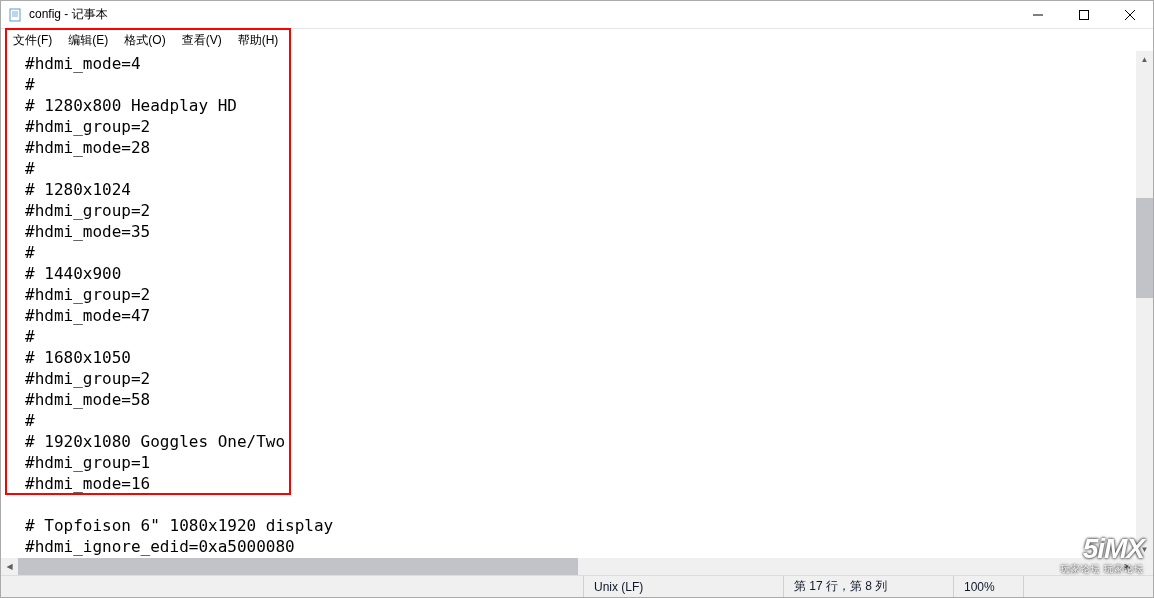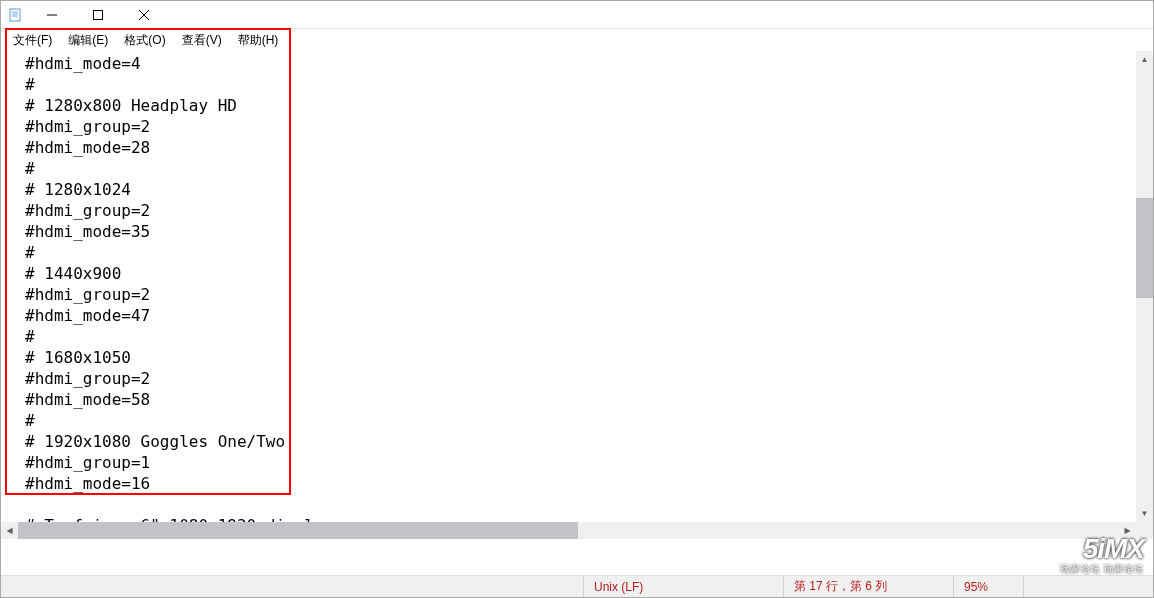--- a/index.html
+++ b/index.html
@@ -161,22 +161,21 @@
       width: 17px;
       height: 17px;
       background: #f0f0f0;
     }
     .statusbar {
       height: 22px;
       background: #f0f0f0;
       border-top: 1px solid #ddd;
       display: flex;
       font-size: 12px;
-      color: #b91c1c;
-      margin-top: 36px;
+      color: #0f172a;
     }
     .status-cell {
       border-left: 1px solid #d0d0d0;
       padding: 2px 10px;
       display: flex;
       align-items: center;
     }
     .status-spacer {
       flex: 1;
     }
@@ -218,20 +217,21 @@
 
   <div class="titlebar">
     <span class="titlebar-icon">
       <svg width="14" height="14" viewBox="0 0 14 14">
         <rect x="2" y="1" width="10" height="12" fill="#fff" stroke="#5a9bd5" stroke-width="1"></rect>
         <line x1="4" y1="4" x2="10" y2="4" stroke="#5a9bd5" stroke-width="0.8"></line>
         <line x1="4" y1="6" x2="10" y2="6" stroke="#5a9bd5" stroke-width="0.8"></line>
         <line x1="4" y1="8" x2="10" y2="8" stroke="#5a9bd5" stroke-width="0.8"></line>
       </svg>
     </span>
+    <span class="titlebar-title">config - 记事本</span>
     <div class="titlebar-controls">
       <div class="titlebar-btn">
         <svg width="10" height="10" viewBox="0 0 10 10">
             <line x1="0" y1="5" x2="10" y2="5" stroke="#000" stroke-width="1"></line>
           </svg>
       </div>
       <div class="titlebar-btn">
         <svg width="10" height="10" viewBox="0 0 10 10">
             <rect x="0.5" y="0.5" width="9" height="9" fill="none" stroke="#000" stroke-width="1"></rect>
           </svg>
@@ -295,22 +295,22 @@
         <div class="scroll-thumb-h"></div>
       </div>
       <div class="scroll-arrow">▶</div>
     </div>
     <div class="corner"></div>
   </div>
 
   <div class="statusbar">
     <div class="status-spacer"></div>
     <div class="status-cell" style="width:200px">Unix (LF)</div>
-    <div class="status-cell" style="width:170px">第 17 行，第 6 列</div>
-    <div class="status-cell" style="width:70px">95%</div>
+    <div class="status-cell" style="width:170px">第 17 行，第 8 列</div>
+    <div class="status-cell" style="width:70px">100%</div>
     <div class="status-cell" style="width:130px"></div>
   </div>
 
 </div>
 
 <div class="bg-text" style="top:60px">见</div>
 <div class="bg-text" style="top:105px">g</div>
 <div class="bg-text" style="top:205px">F</div>
 <div class="bg-text" style="top:410px">刂</div>
 <div class="bg-text" style="top:435px">文</div>

